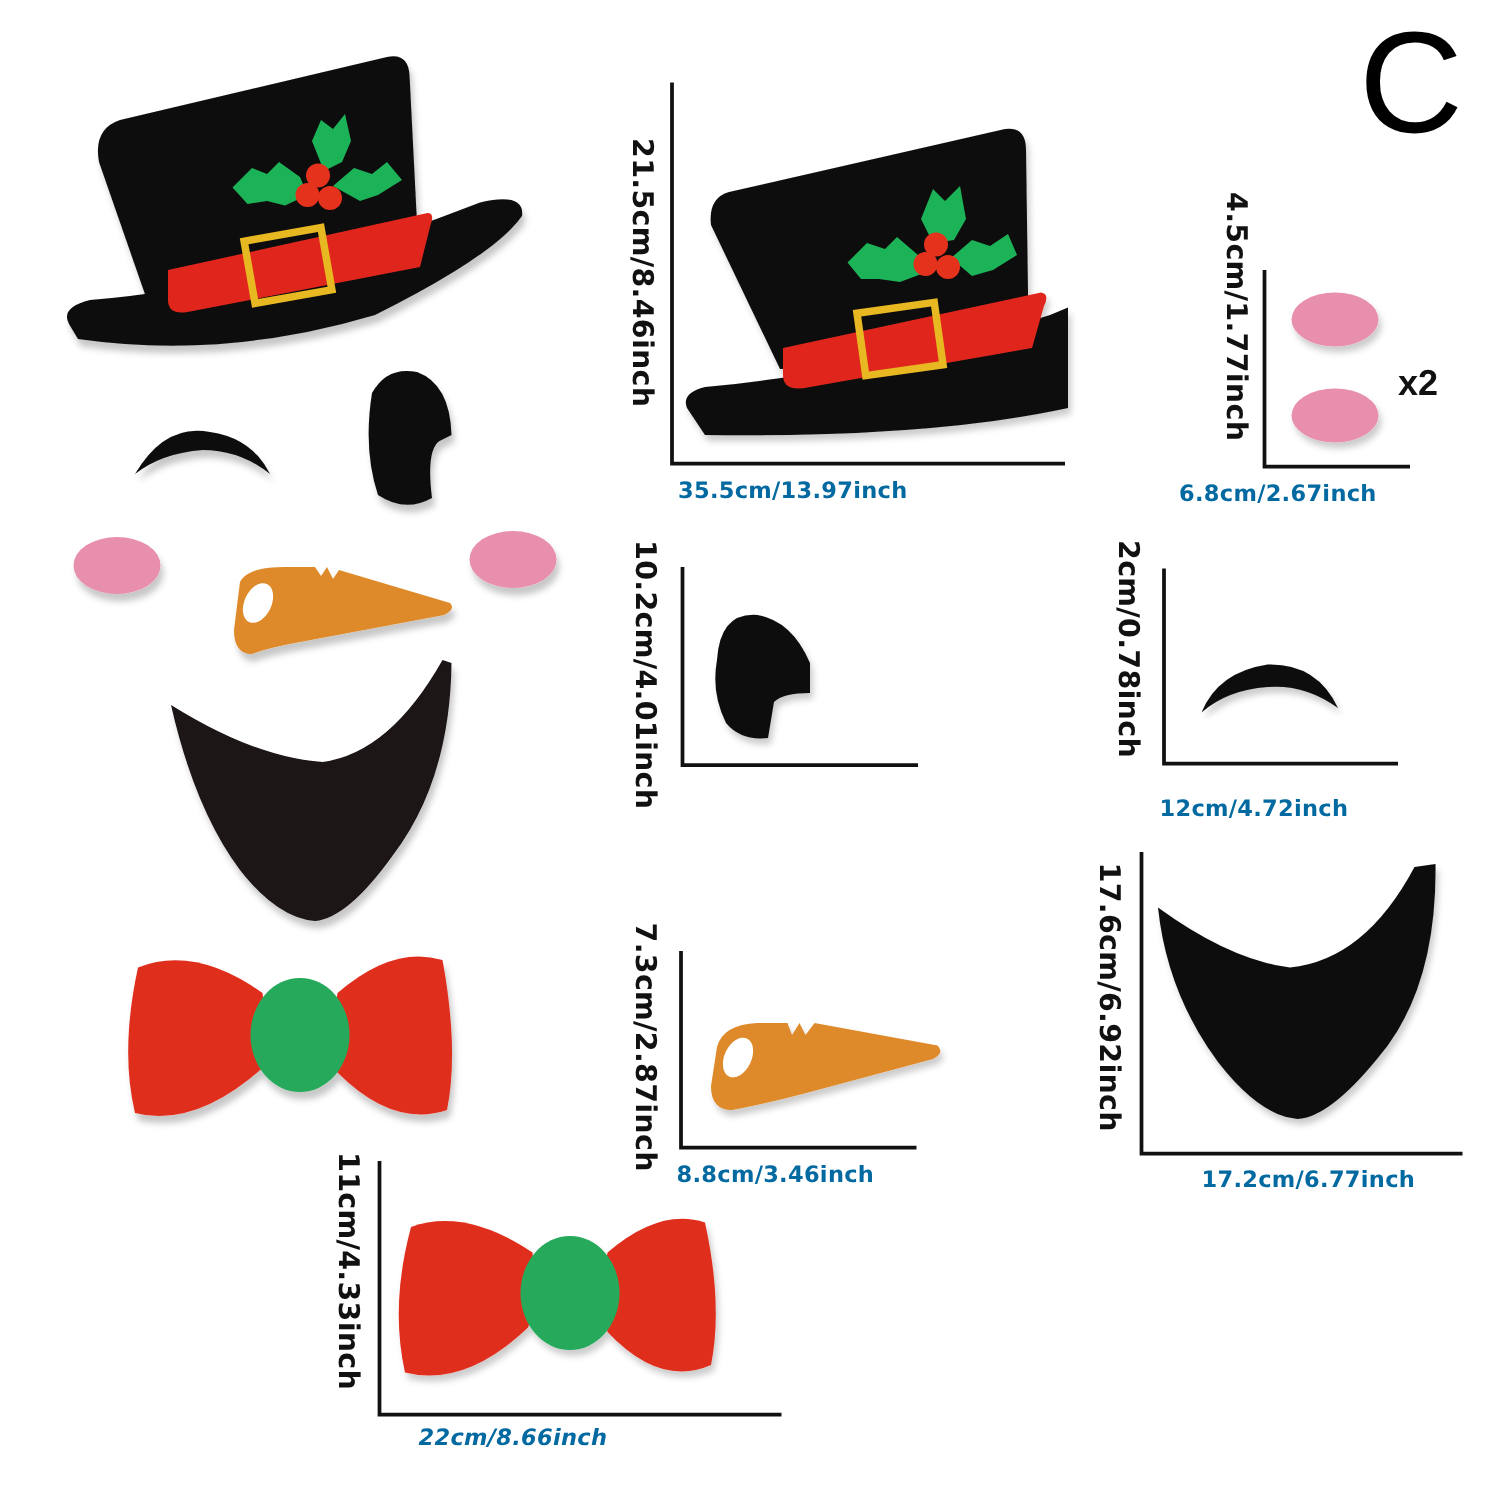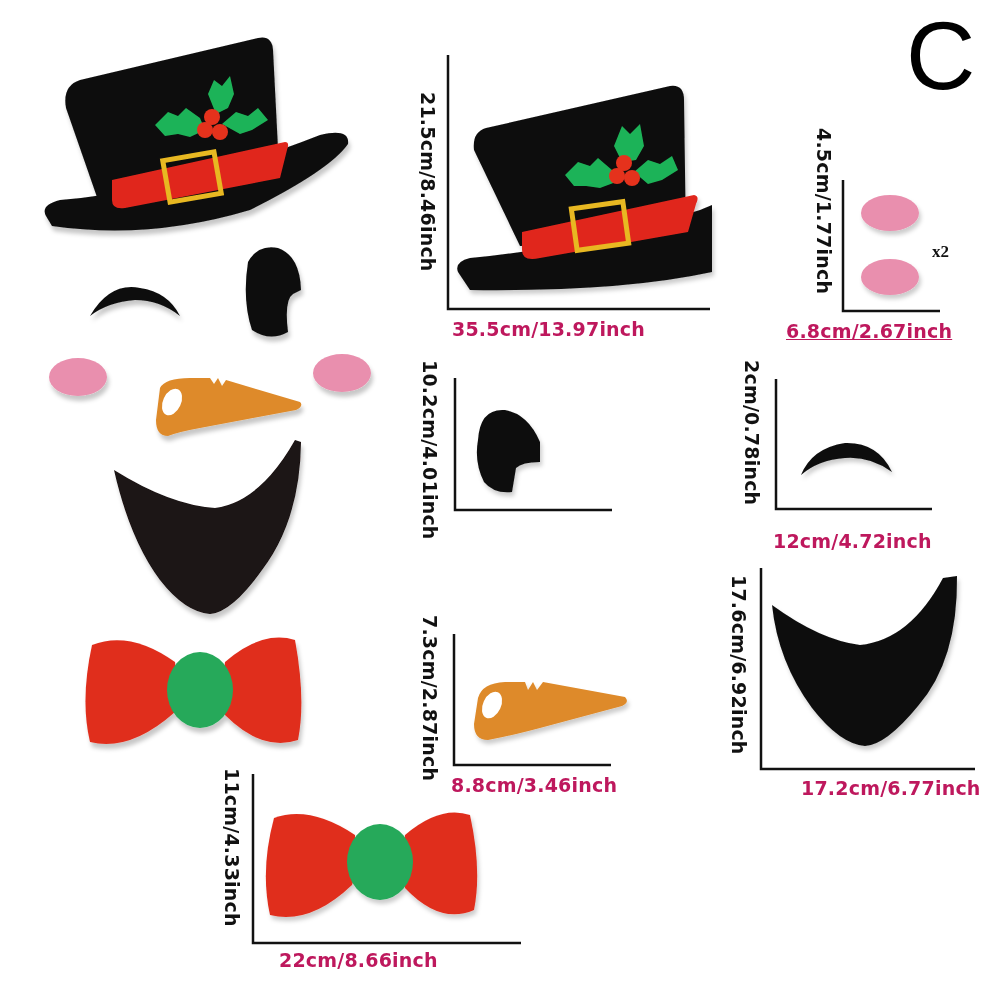--- a/index.html
+++ b/index.html
@@ -1,27 +1,27 @@
 <!DOCTYPE html>
 <html><head>
   <meta charset="utf-8">
   <style>
     html, body { margin: 0; padding: 0; background: #ffffff; }
     body { width: 1001px; height: 1001px; position: relative; overflow: hidden;
            font-family: "DejaVu Sans", sans-serif; }
     svg.art { position: absolute; left: 0; top: 0; }
     .label { position: absolute; font-family: "DejaVu Sans", sans-serif; font-weight: bold;
-             color: #be185d; font-size: 19px; white-space: nowrap; letter-spacing: 0.2px; }
+             color: #0369a1; font-size: 15px; white-space: nowrap; letter-spacing: 0.2px; }
     .vlabel { position: absolute; font-family: "DejaVu Sans", sans-serif; font-weight: bold;
               color: #111111; font-size: 19px; white-space: nowrap; letter-spacing: 0.2px;
               transform-origin: 0 0; transform: rotate(90deg); }
     .variant { position: absolute; font-family: "Liberation Sans", sans-serif; font-size: 96px;
                color: #000000; line-height: 1; }
-    .qty { position: absolute; font-family: Liberation Serif, serif; font-weight: bold;
-           font-size: 17px; color: #111111; }
+    .qty { position: absolute; font-family: Liberation Sans, sans-serif; font-weight: bold;
+           font-size: 24px; color: #111111; }
   </style>
 </head>
 <body>
 
 <div class="variant" style="left:906px; top:8px;">C</div>
 
 <svg class="art" width="1001" height="1001" viewBox="0 0 1001 1001">
   <defs>
     <filter id="sh" x="-10%" y="-10%" width="130%" height="140%">
       <feDropShadow dx="2" dy="5" stdDeviation="2" flood-color="#000" flood-opacity="0.22"></feDropShadow>
@@ -125,28 +125,28 @@
       <path fill="#e02f1e" d="M405,835 Q440,805 470,815 Q482,870 474,910 Q440,925 405,888 Q400,862 405,835 Z"></path>
       <ellipse cx="380" cy="862" rx="33" ry="38" fill="#25a95a"></ellipse>
     </g>
   </g>
 </svg>
 
 <div class="vlabel" style="left:439px; top:92px;">21.5cm/8.46inch</div>
 <div class="label" style="left:452px; top:318px;">35.5cm/13.97inch</div>
 
 <div class="vlabel" style="left:835px; top:128px;">4.5cm/1.77inch</div>
-<div class="label" style="left:786px; top:320px;text-decoration:underline;">6.8cm/2.67inch</div>
+<div class="label" style="left:786px; top:320px;">6.8cm/2.67inch</div>
 <div class="qty" style="left:932px; top:242px;">x2</div>
 
 <div class="vlabel" style="left:441px; top:360px;">10.2cm/4.01inch</div>
 
 <div class="vlabel" style="left:763px; top:360px;">2cm/0.78inch</div>
 <div class="label" style="left:773px; top:518px;margin-top:12px;">12cm/4.72inch</div>
 
 <div class="vlabel" style="left:441px; top:615px;">7.3cm/2.87inch</div>
 <div class="label" style="left:451px; top:774px;text-align:center;">8.8cm/3.46inch</div>
 
 <div class="vlabel" style="left:750px; top:575px;">17.6cm/6.92inch</div>
 <div class="label" style="left:801px; top:777px;">17.2cm/6.77inch</div>
 
 <div class="vlabel" style="left:243px; top:768px;">11cm/4.33inch</div>
-<div class="label" style="left:279px; top:949px;">22cm/8.66inch</div>
+<div class="label" style="left:279px; top:949px;font-style:italic;">22cm/8.66inch</div>
 
 </body></html>

